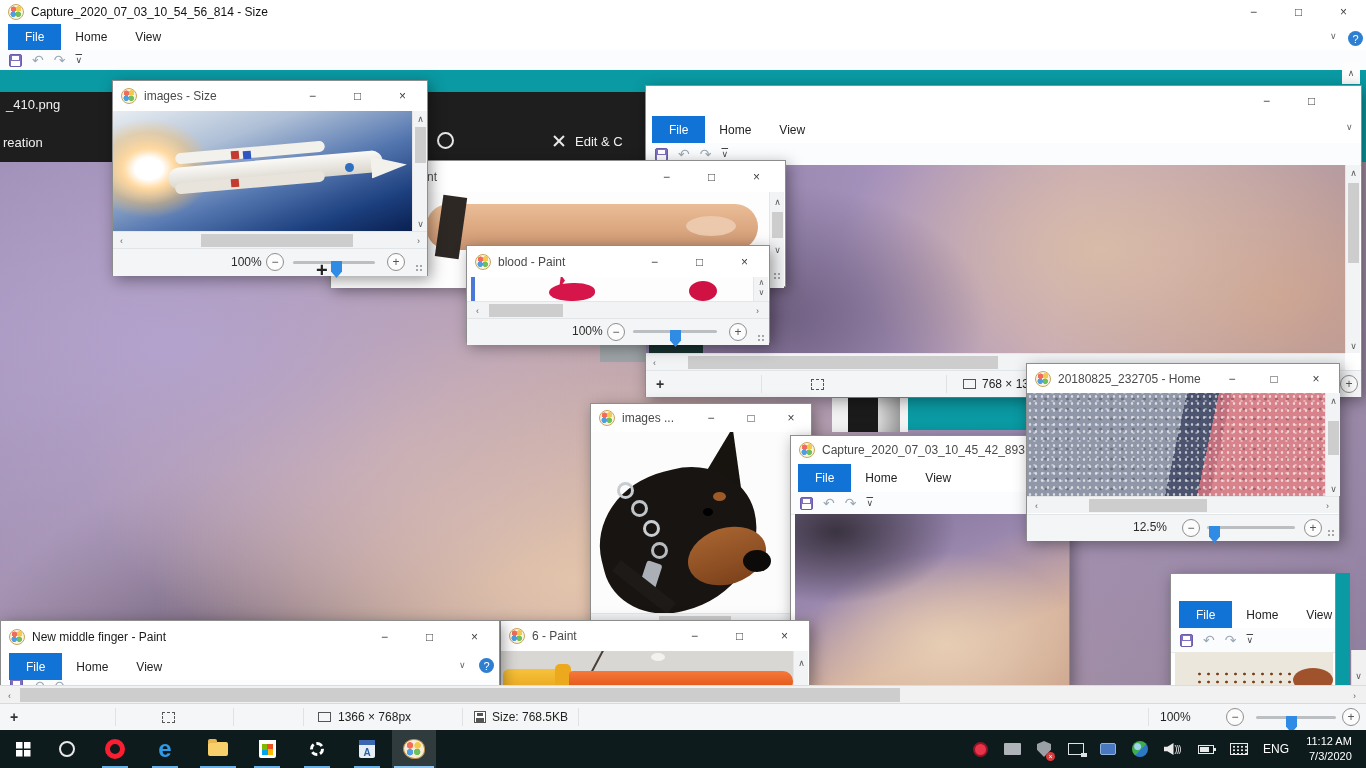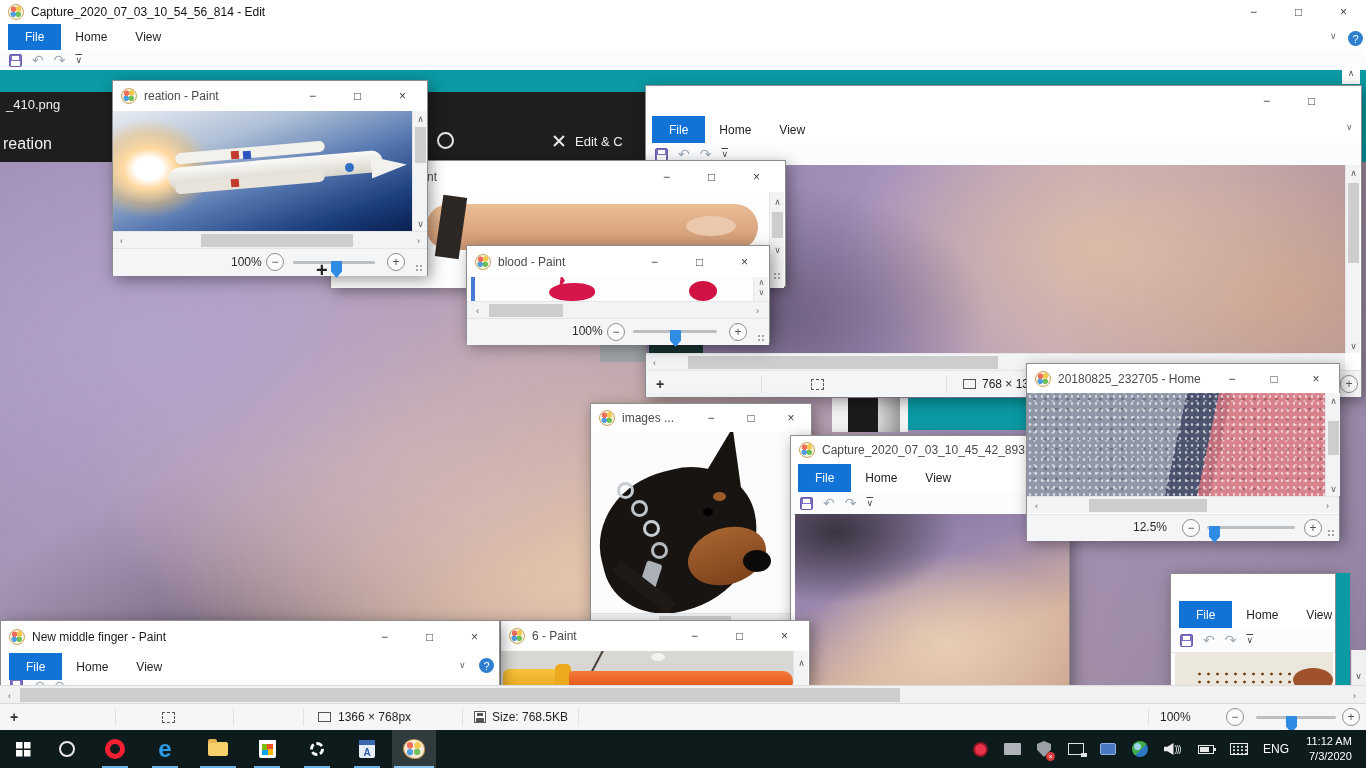--- a/index.html
+++ b/index.html
@@ -111,21 +111,21 @@
        background:radial-gradient(#e9e9e9 .7px,transparent 1px) 1px 1px/4px 3.5px}
   .trtxt{color:#fff;font-size:12px}
   .clock{color:#fff;font-size:11px;text-align:right;line-height:1.35}
 </style>
 </head>
 <body>
 
 <div class="abs" style="left:0;top:0;width:1366px;height:730px;background:#fff">
   <div class="tbar" style="height:24px">
     <span class="paint-ico"></span>
-    <span class="wtitle" style="color:#111">Capture_2020_07_03_10_54_56_814 - Edit</span>
+    <span class="wtitle" style="color:#111">Capture_2020_07_03_10_54_56_814 - Size</span>
     <span class="wctl">
       <span class="wbtn">−</span>
       <span class="wbtn">□</span>
       <span class="wbtn">×</span>
     </span>
   </div>
   <div class="ptabs" style="top:24px;height:26px">
     <span class="ftab" style="margin-left:8px">File</span>
     <span class="rtab">Home</span>
     <span class="rtab">View</span>
@@ -143,21 +143,21 @@
   <div class="abs" style="left:1358px;top:85px;width:8px;height:260px;background:#0a9aa3"></div>
   <div class="abs" style="left:0;top:162px;width:1366px;height:523px;
        background:radial-gradient(900px 500px at 12% 35%,#b3a2cc 0%,transparent 60%),
                   radial-gradient(700px 450px at 42% 80%,#e2c3ab 0%,transparent 60%),
                   radial-gradient(600px 400px at 30% 55%,#d9b69f 0%,transparent 55%),
                   radial-gradient(800px 500px at 75% 50%,#9d8cb5 0%,transparent 60%),
                   radial-gradient(500px 350px at 20% 98%,#5e5169 0%,transparent 60%),
                   linear-gradient(120deg,#9a8ab2,#bfa4ab 55%,#8f7f9f)"></div>
   <div class="abs" style="left:0;top:92px;width:742px;height:70px;background:#1e1e1e">
     <span class="abs" style="left:6px;top:5px;color:#f0f0f0;font-size:13px">_410.png</span>
-    <span class="abs" style="left:3px;top:43px;color:#f0f0f0;font-size:16px">reation</span>
+    <span class="abs" style="left:3px;top:43px;color:#f0f0f0;font-size:13px">reation</span>
     <span class="abs" style="left:437px;top:40px;width:13px;height:13px;border:2px solid #e8e8e8;border-radius:50%"></span>
     <span class="abs" style="left:552px;top:42px;width:14px;height:14px">
       <span class="abs" style="left:6px;top:0;width:2px;height:14px;background:#e8e8e8;transform:rotate(45deg)"></span>
       <span class="abs" style="left:6px;top:0;width:2px;height:14px;background:#e8e8e8;transform:rotate(-45deg)"></span>
     </span>
     <span class="abs" style="left:575px;top:42px;color:#f0f0f0;font-size:13px">Edit &amp; C</span>
   </div>
   <div class="abs" style="left:600px;top:338px;width:45px;height:24px;background:#9da2a6"></div>
   <div class="abs" style="left:832px;top:398px;width:16px;height:34px;background:#f2f2f2"></div>
   <div class="abs" style="left:848px;top:398px;width:30px;height:34px;background:#1b1b1b"></div>
@@ -228,21 +228,21 @@
     <span class="sar" style="left:0;top:2px">∧</span>
     <span class="sth" style="left:2px;top:20px;width:11px;height:26px"></span>
     <span class="sar" style="left:0;top:50px">∨</span>
     <span class="grip" style="left:3px;top:80px"></span>
   </div>
 </div>
 
 <div class="pwin" style="left:112px;top:80px;width:316px;height:196px">
   <div class="tbar" style="height:30px">
     <span class="paint-ico"></span>
-    <span class="wtitle">reation - Paint</span>
+    <span class="wtitle">images - Size</span>
     <span class="wctl" style="right:2px">
       <span class="wbtn">−</span>
       <span class="wbtn">□</span>
       <span class="wbtn">×</span>
     </span>
   </div>
   <div class="canvas" style="left:0;top:30px;width:299px;height:120px;
        background:radial-gradient(90px 70px at 12% 48%,#ffffff 0 14px,#ffd9a0 26px,rgba(255,190,90,.4) 46px,transparent 64px),
                   linear-gradient(160deg,#e8edf2 0%,#aebfd6 30%,#5577b0 58%,#1c3f7e 82%,#0a2050 100%)">
     <span class="abs" style="left:62px;top:36px;width:150px;height:11px;border-radius:6px;background:#f3f1ec;transform:rotate(-5deg)"></span>

